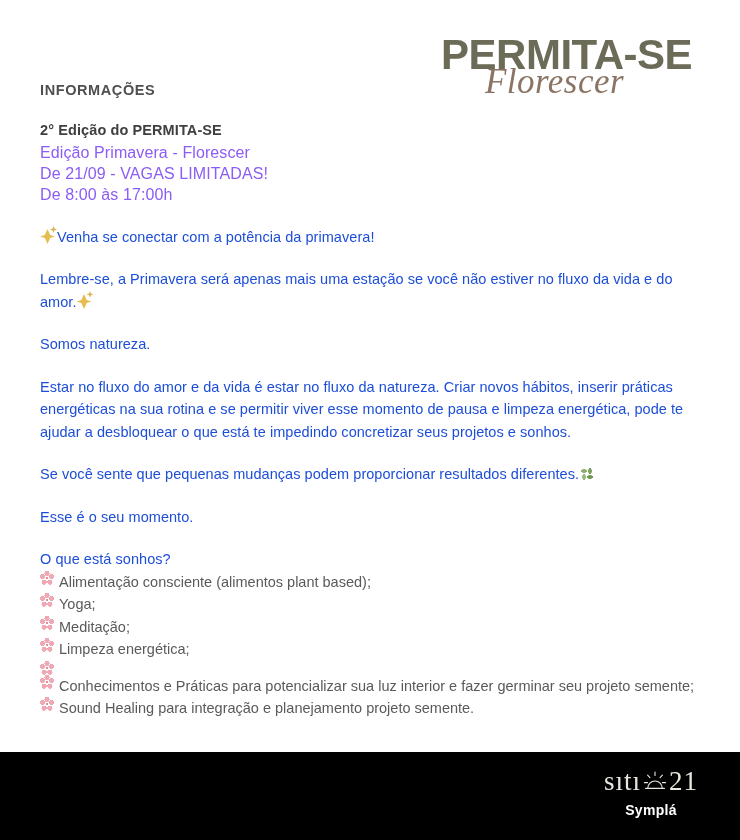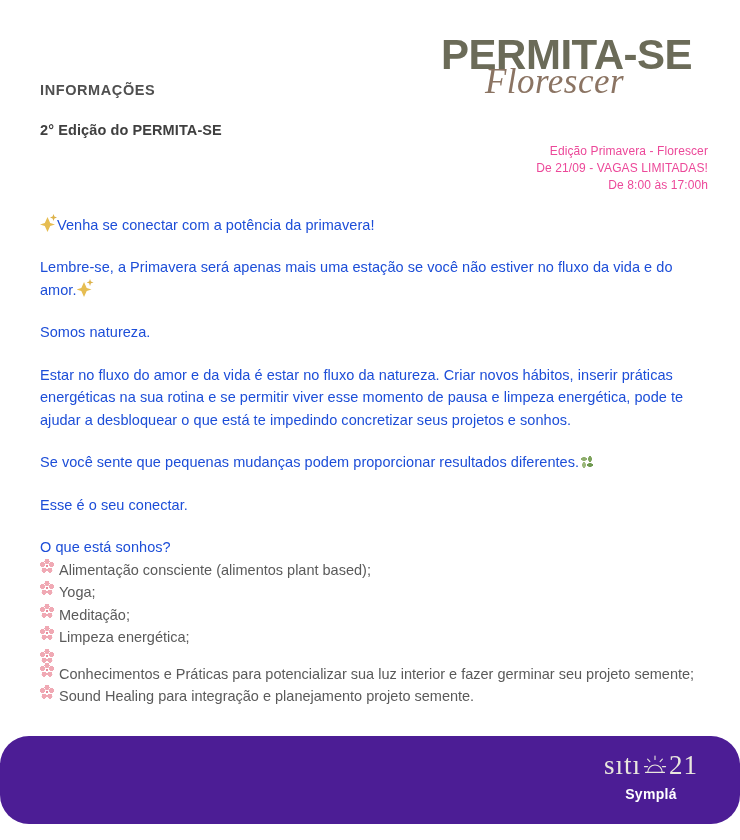--- a/index.html
+++ b/index.html
@@ -73,25 +73,24 @@
     margin: 0 0 22px 0;
   }
   .info-title {
     font-size: 14.5px;
     font-weight: bold;
     color: #3f3f3f;
     margin: 0 0 6px 0;
     letter-spacing: 0.1px;
   }
   .info-line {
-    font-size: 12px;
-    color: #ec4899;
+    font-size: 16px;
+    color: #8b5cf6;
     margin: 0 0 3px 0;
     letter-spacing: 0.1px;
-    text-align: right;
   }
 
   .para {
     font-size: 14.5px;
     color: #1d4ed8;
     line-height: 1.55;
     margin: 0 0 20px 0;
     letter-spacing: 0.05px;
   }
 
@@ -182,25 +181,24 @@
     align-items: flex-start;
   }
   .incl-text {
     display: block;
   }
 
   
   .footer {
     position: absolute;
     left: 0;
-    bottom: 16px;
+    bottom: 0;
     width: 740px;
     height: 88px;
-    background: #4c1d95;
-    border-radius: 29px;
+    background: #000000;
   }
   .footer-logo {
     position: absolute;
     right: 42px;
     top: 16px;
     text-align: center;
   }
   .sitio-row {
     display: flex;
     align-items: center;
@@ -252,21 +250,21 @@
 
 
     <p class="para"><span>Lembre-se, a Primavera será apenas mais uma estação se você não estiver no fluxo da vida e do amor.</span><span class="spark"></span></p>
 
     <p class="para">Somos natureza.</p>
 
     <p class="para">Estar no fluxo do amor e da vida é estar no fluxo da natureza. Criar novos hábitos, inserir práticas energéticas na sua rotina e se permitir viver esse momento de pausa e limpeza energética, pode te ajudar a desbloquear o que está te impedindo concretizar seus projetos e sonhos.</p>
 
     <p class="para"><span>Se você sente que pequenas mudanças podem proporcionar resultados diferentes.</span><span class="herb"></span></p>
 
-    <p class="para">Esse é o seu conectar.</p>
+    <p class="para">Esse é o seu momento.</p>
 
     <div>
       <div class="para" style="margin-bottom:0;">O que está sonhos?</div>
       <ul class="incl-list">
         <li class="incl-item">
             <span class="blossom"></span>
             <span class="incl-text">Alimentação consciente (alimentos plant based);</span>
           </li>
         <li class="incl-item">
             <span class="blossom"></span>

